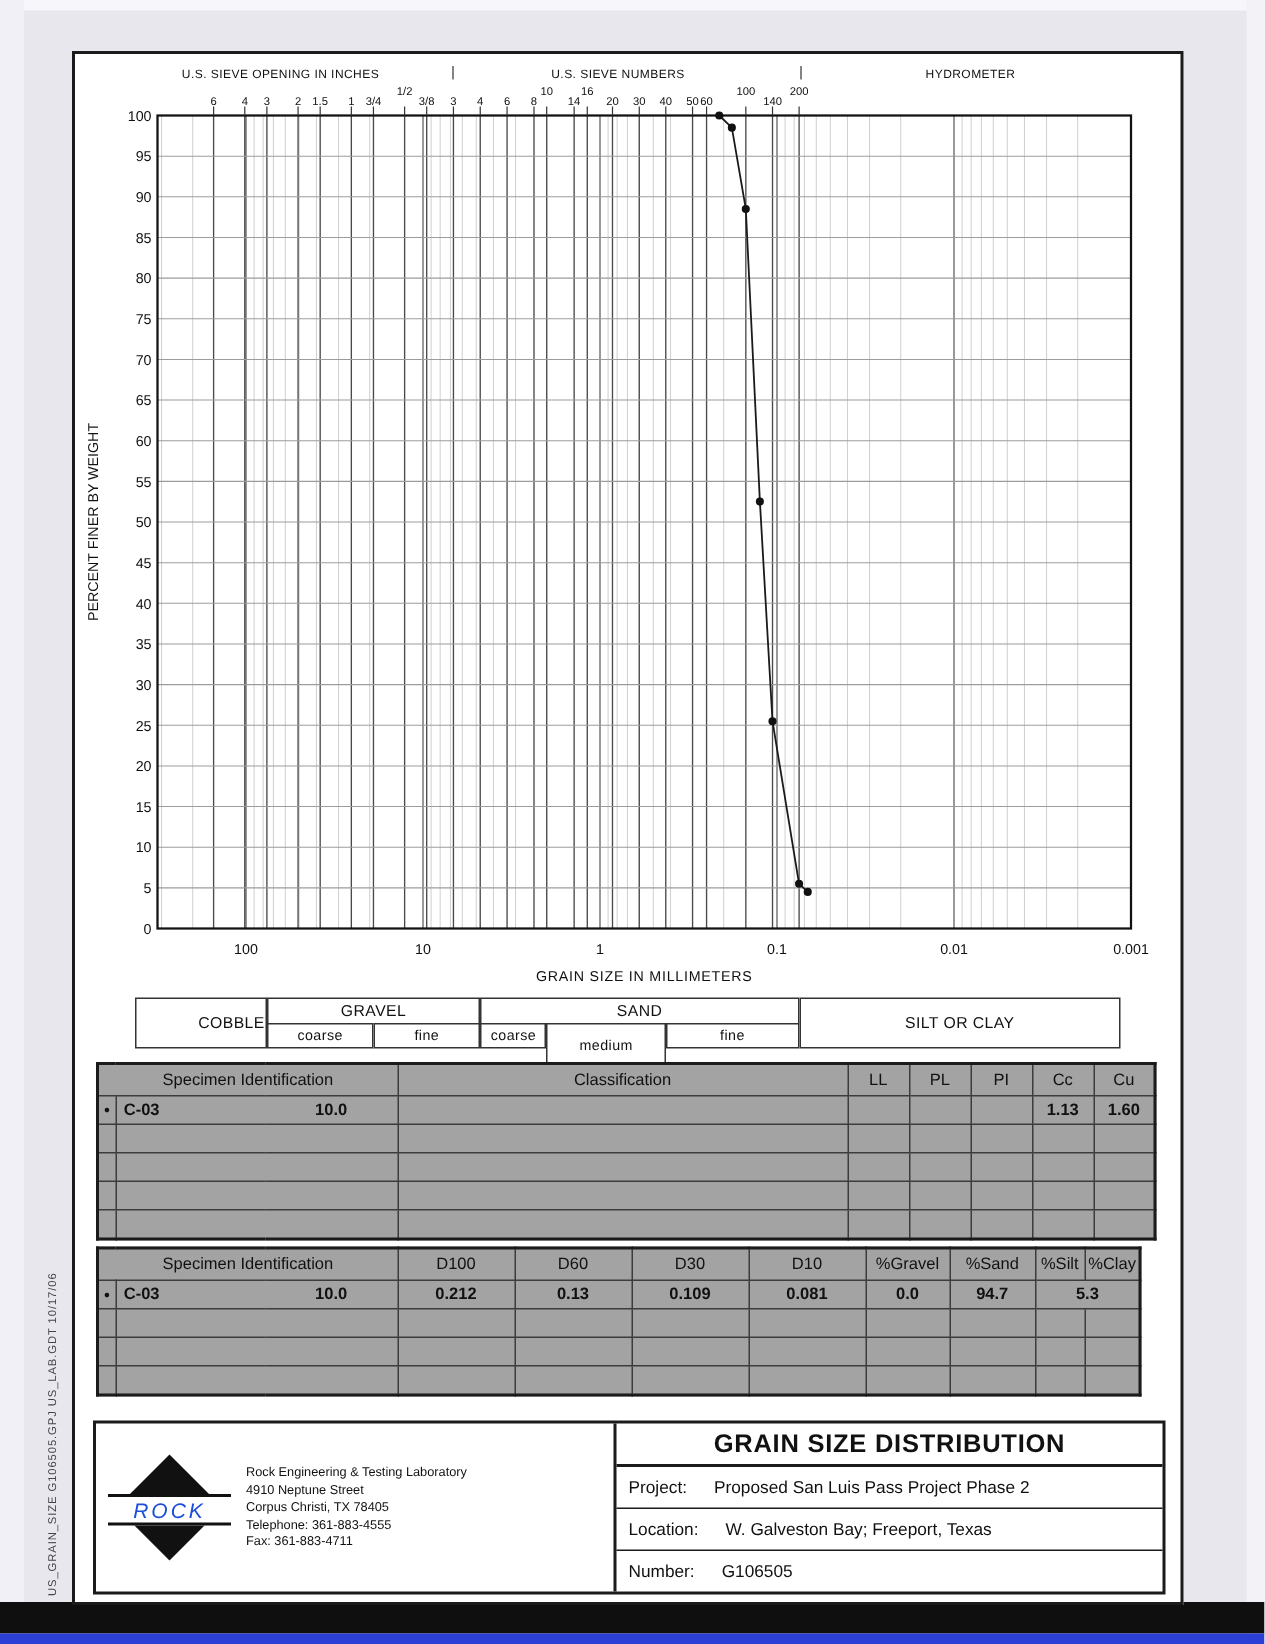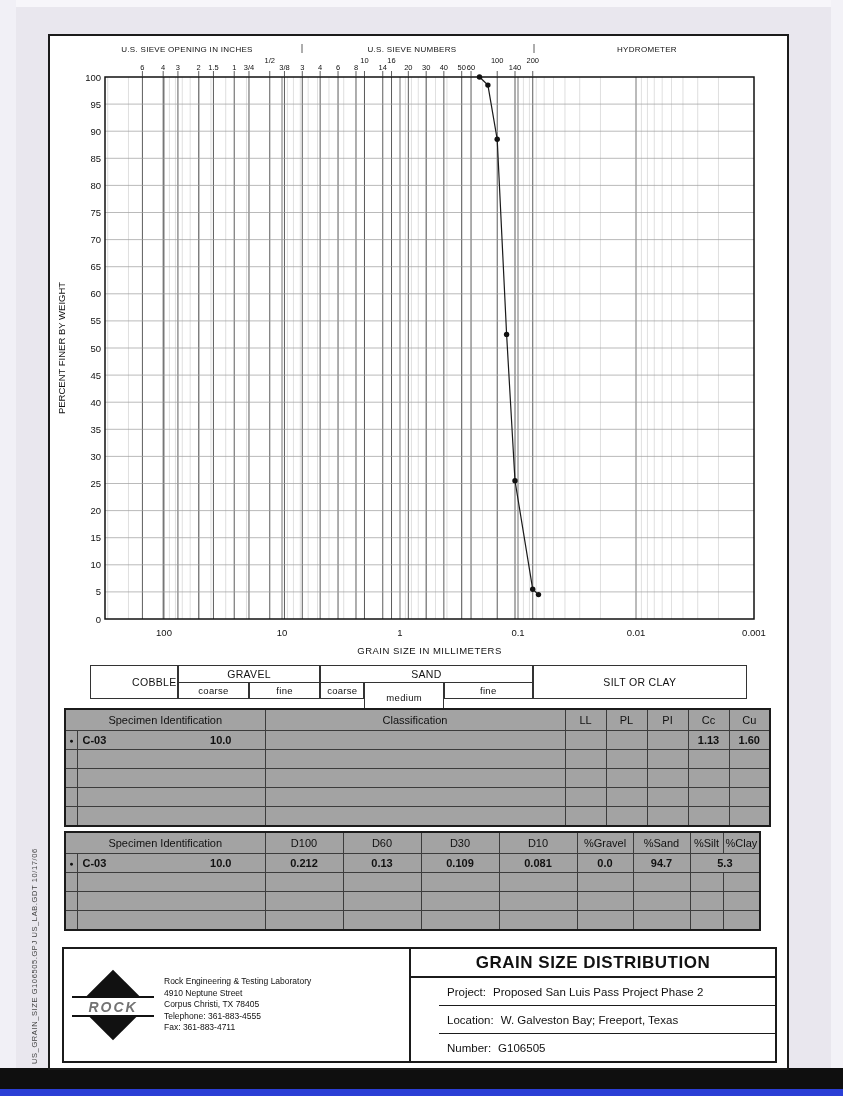--- a/index.html
+++ b/index.html
@@ -55,31 +55,31 @@
   }
   .logo{width:86px;height:66px;position:relative;flex:none;}
   .logo .diamond{
     position:absolute;left:50%;top:50%;width:50px;height:50px;
     transform:translate(-50%,-50%) rotate(45deg);background:#111;
   }
   .logo .band{
     position:absolute;left:2px;right:2px;top:24px;height:17px;background:#fff;
     border-top:2px solid #111;border-bottom:2px solid #111;
     display:flex;align-items:center;justify-content:center;
-    font-weight:bold;font-style:italic;font-size:14px;letter-spacing:2px;color:#737373;
+    font-weight:normal;font-style:italic;font-size:14px;letter-spacing:2px;color:#1d4ed8;
   }
   .company{font-size:8.5px;line-height:1.35;padding-left:8px;}
   .footer-right{flex:1;display:flex;flex-direction:column;}
   .footer-title{
     height:27px;border-bottom:2px solid #1b1b1b;display:flex;align-items:center;
     justify-content:center;font-size:17px;font-weight:bold;letter-spacing:.5px;
   }
   .footer-field{
     flex:1;border-bottom:1.5px solid #1b1b1b;display:flex;align-items:center;
-    padding-left:8px;font-size:11.5px;gap:7px;margin-left:28px;
+    padding-left:8px;font-size:11.5px;gap:18px;
   }
   .footer-field:last-child{border-bottom:none;align-items:center;}
 
   .sidebar-text{
     position:absolute;left:30px;top:842px;height:222px;
     writing-mode:vertical-rl;transform:rotate(180deg);
     font-size:7.5px;letter-spacing:.6px;color:#444;white-space:nowrap;
   }
 </style>
 </head>

